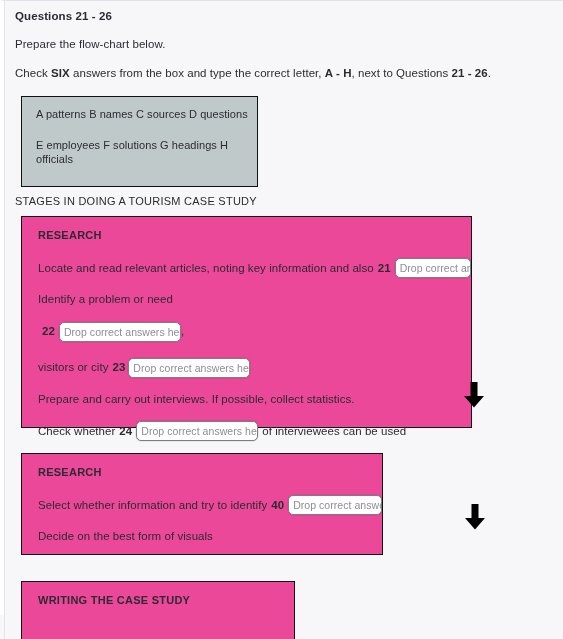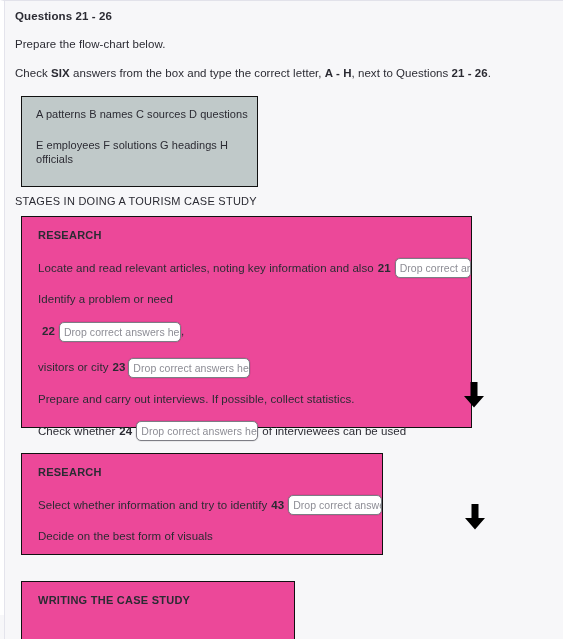--- a/index.html
+++ b/index.html
@@ -199,21 +199,21 @@
       <svg width="22" height="26" viewBox="0 0 22 26" xmlns="http://www.w3.org/2000/svg">
         <polygon points="7.5,0 14.5,0 14.5,14 21,14 11,25.5 1,14 7.5,14" fill="#000000"></polygon>
       </svg>
     </div>
 
     <div class="stage analysis">
       <div class="stage-title">RESEARCH</div>
 
       <div class="stage-line">
         <span class="txt">Select whether information and try to identify</span>
-        <span class="num" style="margin:0 4px 0 4px">43</span>
+        <span class="num" style="margin:0 4px 0 4px">40</span>
         <span class="dropzone">Drop correct answers here</span>
       </div>
 
       <div class="stage-line">
         <span class="txt">Decide on the best form of visuals</span>
       </div>
     </div>
 
     <div class="arrow" id="arrow-2">
       <svg width="22" height="26" viewBox="0 0 22 26" xmlns="http://www.w3.org/2000/svg">

